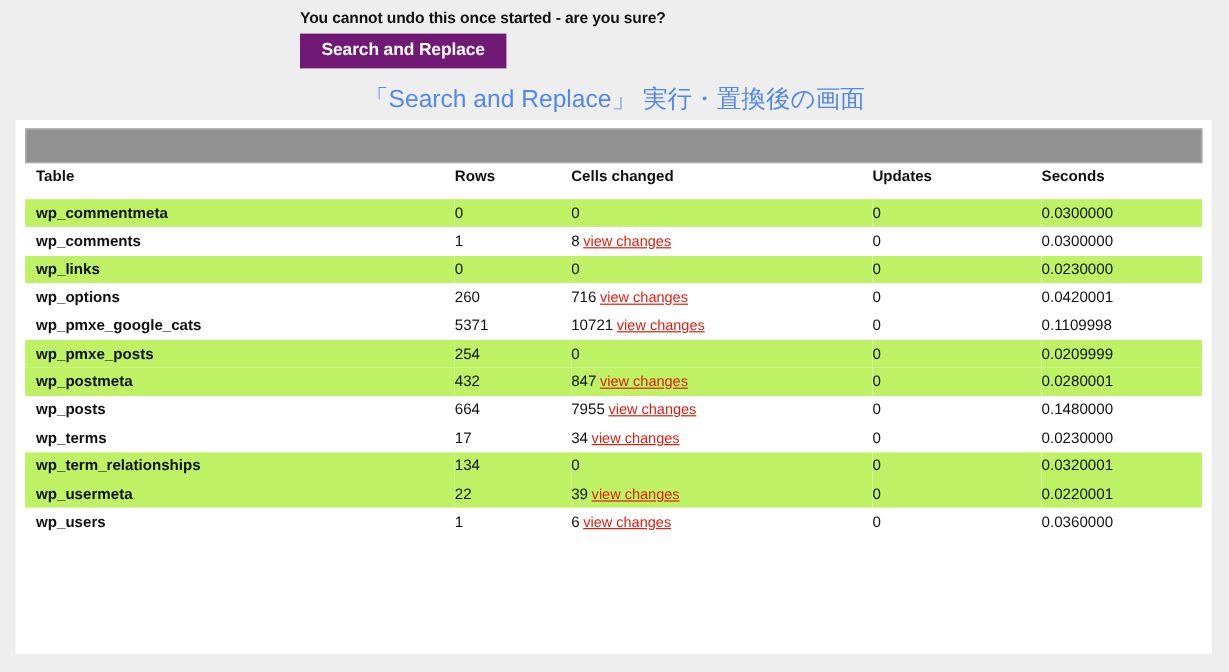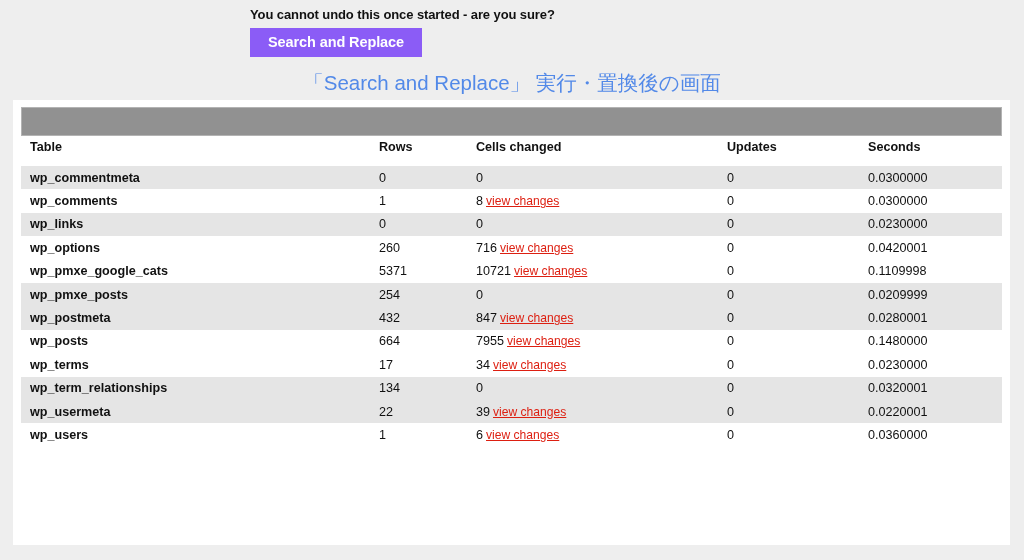--- a/index.html
+++ b/index.html
@@ -24,21 +24,21 @@
     color: #111111;
     line-height: 14px;
     padding-left: 250px;
     letter-spacing: -0.1px;
   }
   #run-button {
     display: block;
     margin: 6px 0 0 250px;
     width: 172px;
     height: 29px;
-    background: #8b5cf6;
+    background: #701a75;
     color: #ffffff;
     border: 0;
     font-family: "Liberation Sans", sans-serif;
     font-size: 14.5px;
     font-weight: bold;
     line-height: 29px;
     text-align: center;
     cursor: pointer;
     padding: 0;
     letter-spacing: -0.1px;
@@ -103,21 +103,21 @@
   #results-table td.col-table { font-weight: bold; }
 
   
   .col-table   { width: 358px; padding-left: 9px !important; }
   .col-rows    { width: 97px; }
   .col-cells   { width: 251px; margin-left: 30px; }
   .col-updates { width: 141px; }
   .col-seconds { width: 134px; }
 
   #results-table thead th.col-table   { padding-left: 9px; }
-  #results-table tbody tr.striped { background: #e5e5e5; }
+  #results-table tbody tr.striped { background: #bef264; }
 
   .view-changes-link {
     color: #dd1f11;
     text-decoration: underline;
     margin-left: 3px;
     cursor: pointer;
     font-size: 12.1px;
   }
   .cells-count { color: #111111; }
   .cells-count.zero-count { color: #111111; }

